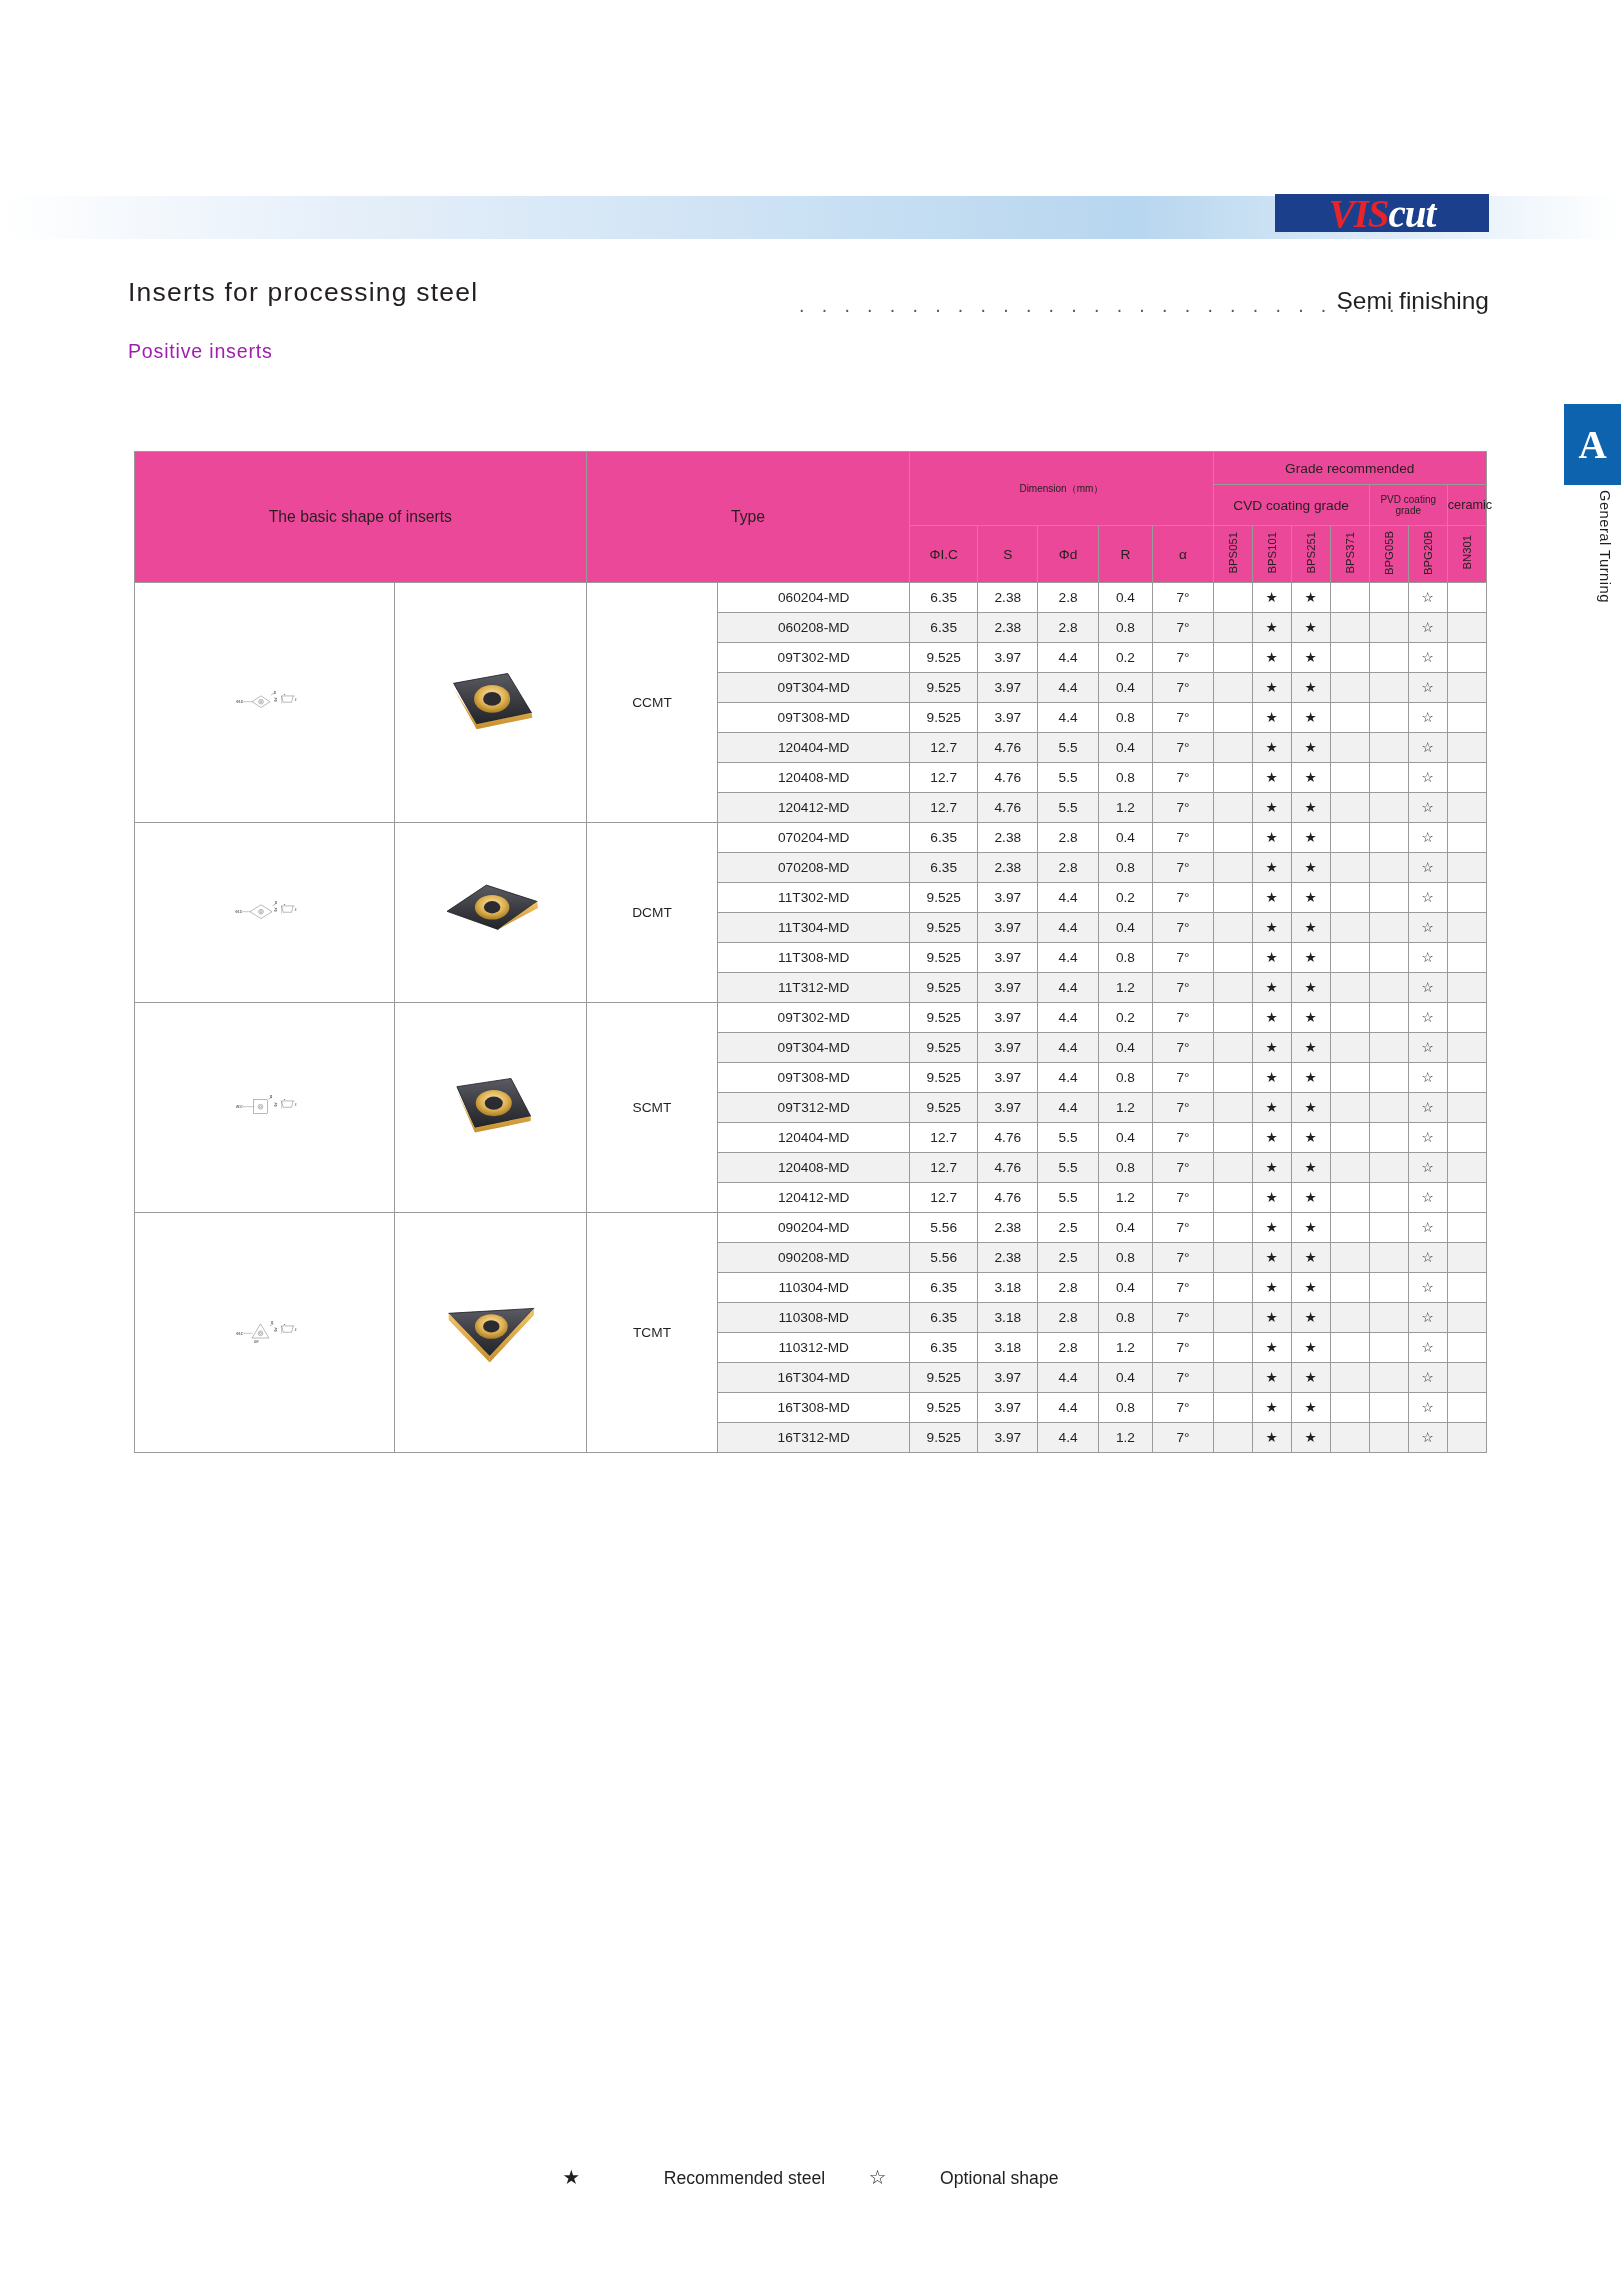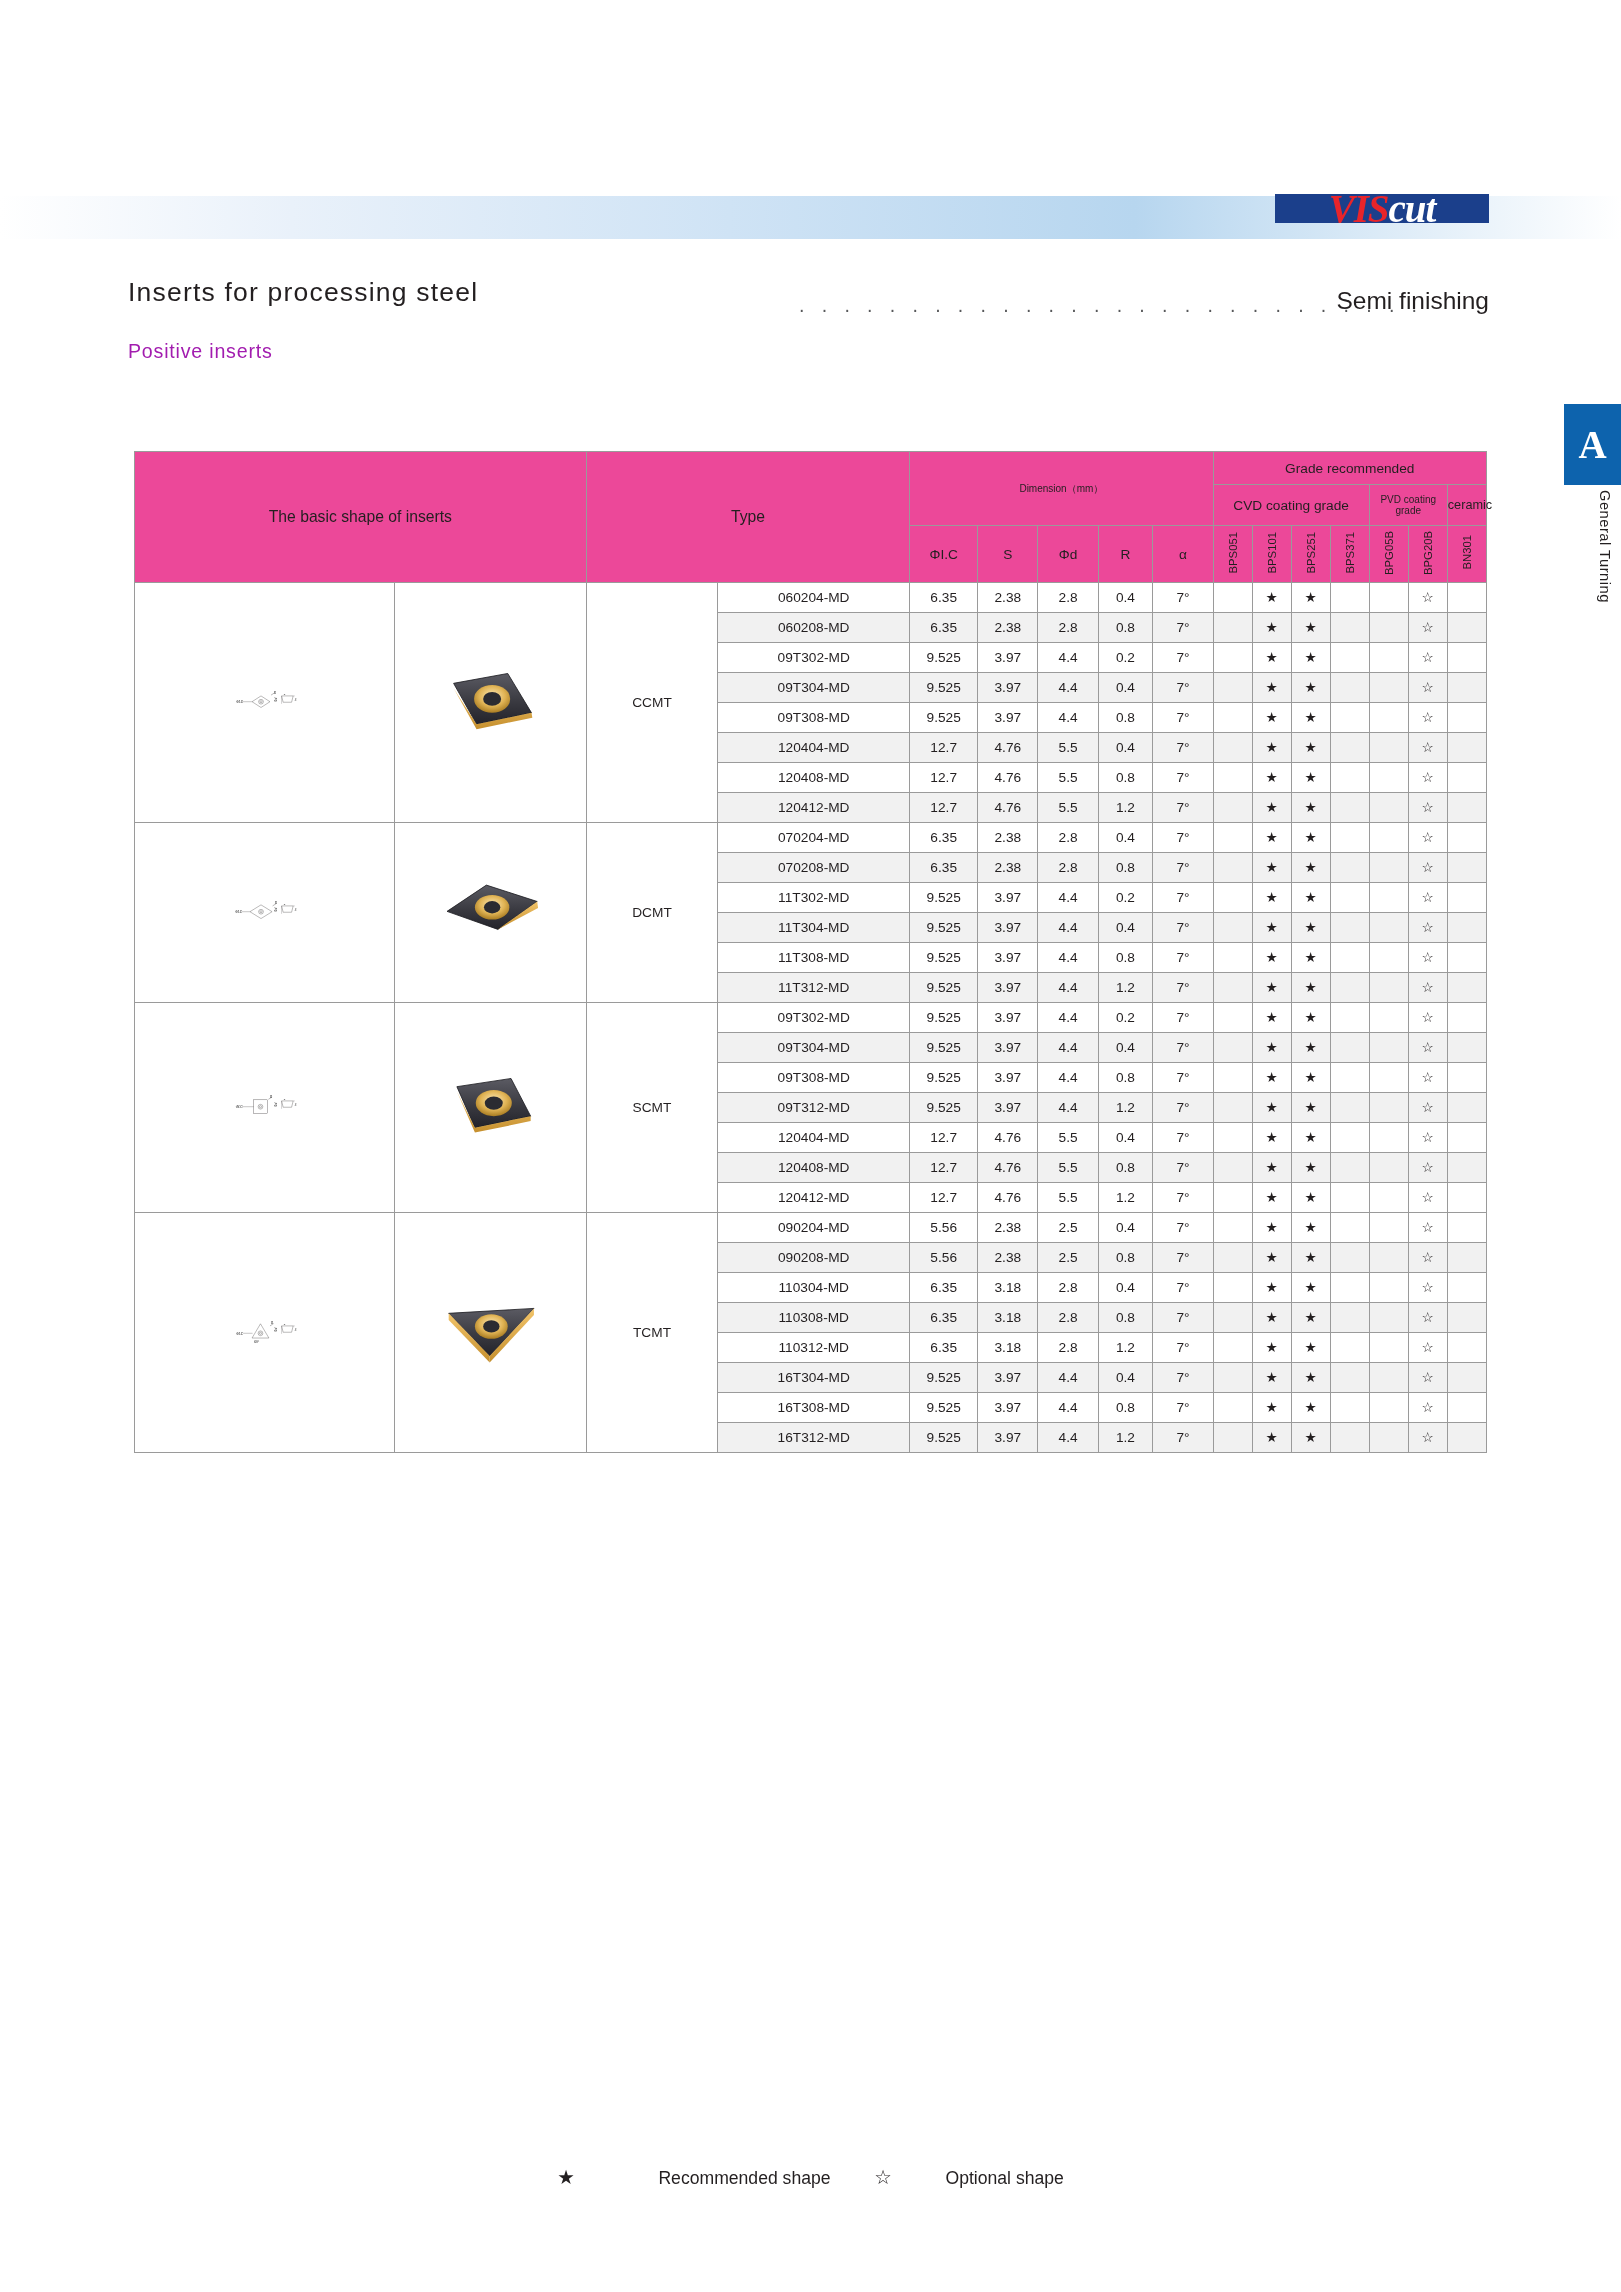--- a/index.html
+++ b/index.html
@@ -13,21 +13,21 @@
     overflow: hidden;
   }
 
   
   .topbar {
     position:absolute; left:0; top:196px; width:1621px; height:43px;
     background: linear-gradient(to right, #ffffff 0%, #e9f1fa 18%, #cfe3f5 45%, #b7d6ef 70%, #ffffff 100%);
   }
   .logo {
     position:absolute; right:132px; top:194px;
-    width:214px; height:29px;
+    width:214px; height:38px;
     background:#1b3f8b;
     display:flex; align-items:center; justify-content:center;
   }
   .logo-text {
     color:#ffffff; font-family:"Liberation Serif", serif;
     font-weight:bold; font-size:39px; letter-spacing:-1px;
     font-style: italic;
   }
   .logo-text .r { color:#e8242a; }
 
@@ -777,17 +777,17 @@
           <td class=""></td>
           <td class="ostar">☆</td>
           <td class=""></td>
         </tr>
       </tbody>
 </table>
 </div>
 
 <div class="legend">
   <span class="sym">★</span>
-  <span style="margin-left:69px;">Recommended shape</span>
+  <span style="margin-left:69px;">Recommended steel</span>
   <span class="sym" style="margin-left:29px;">☆</span>
   <span style="margin-left:39px;">Optional shape</span>
 </div>
 
 
 </body></html>

